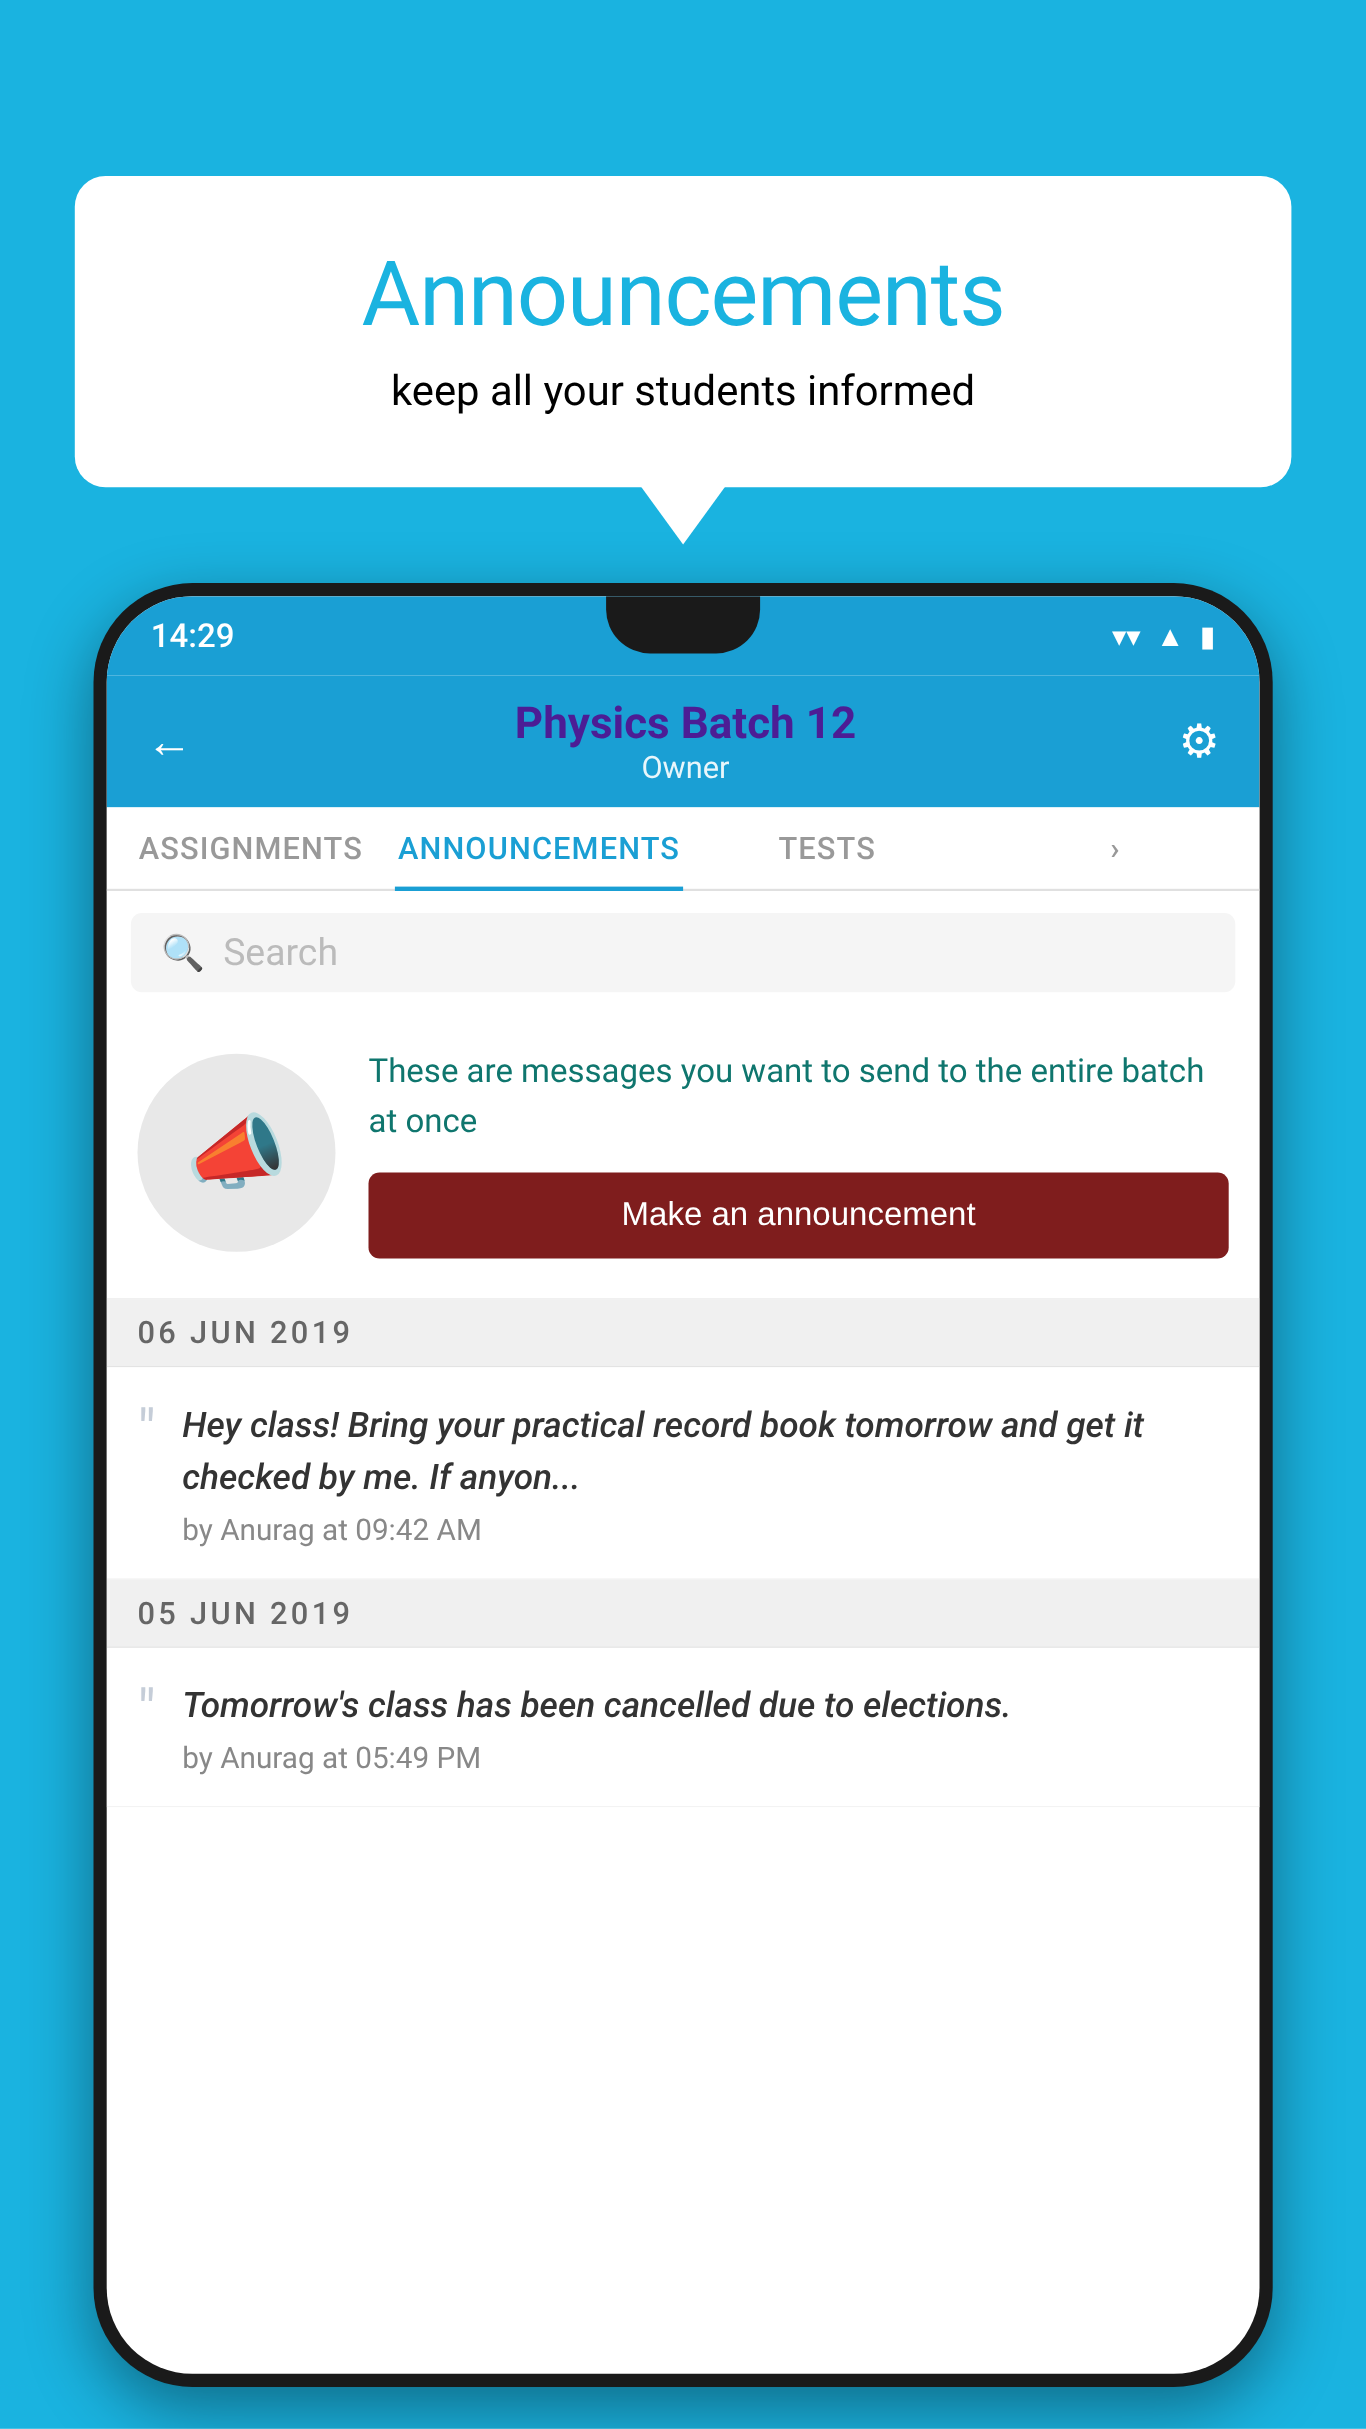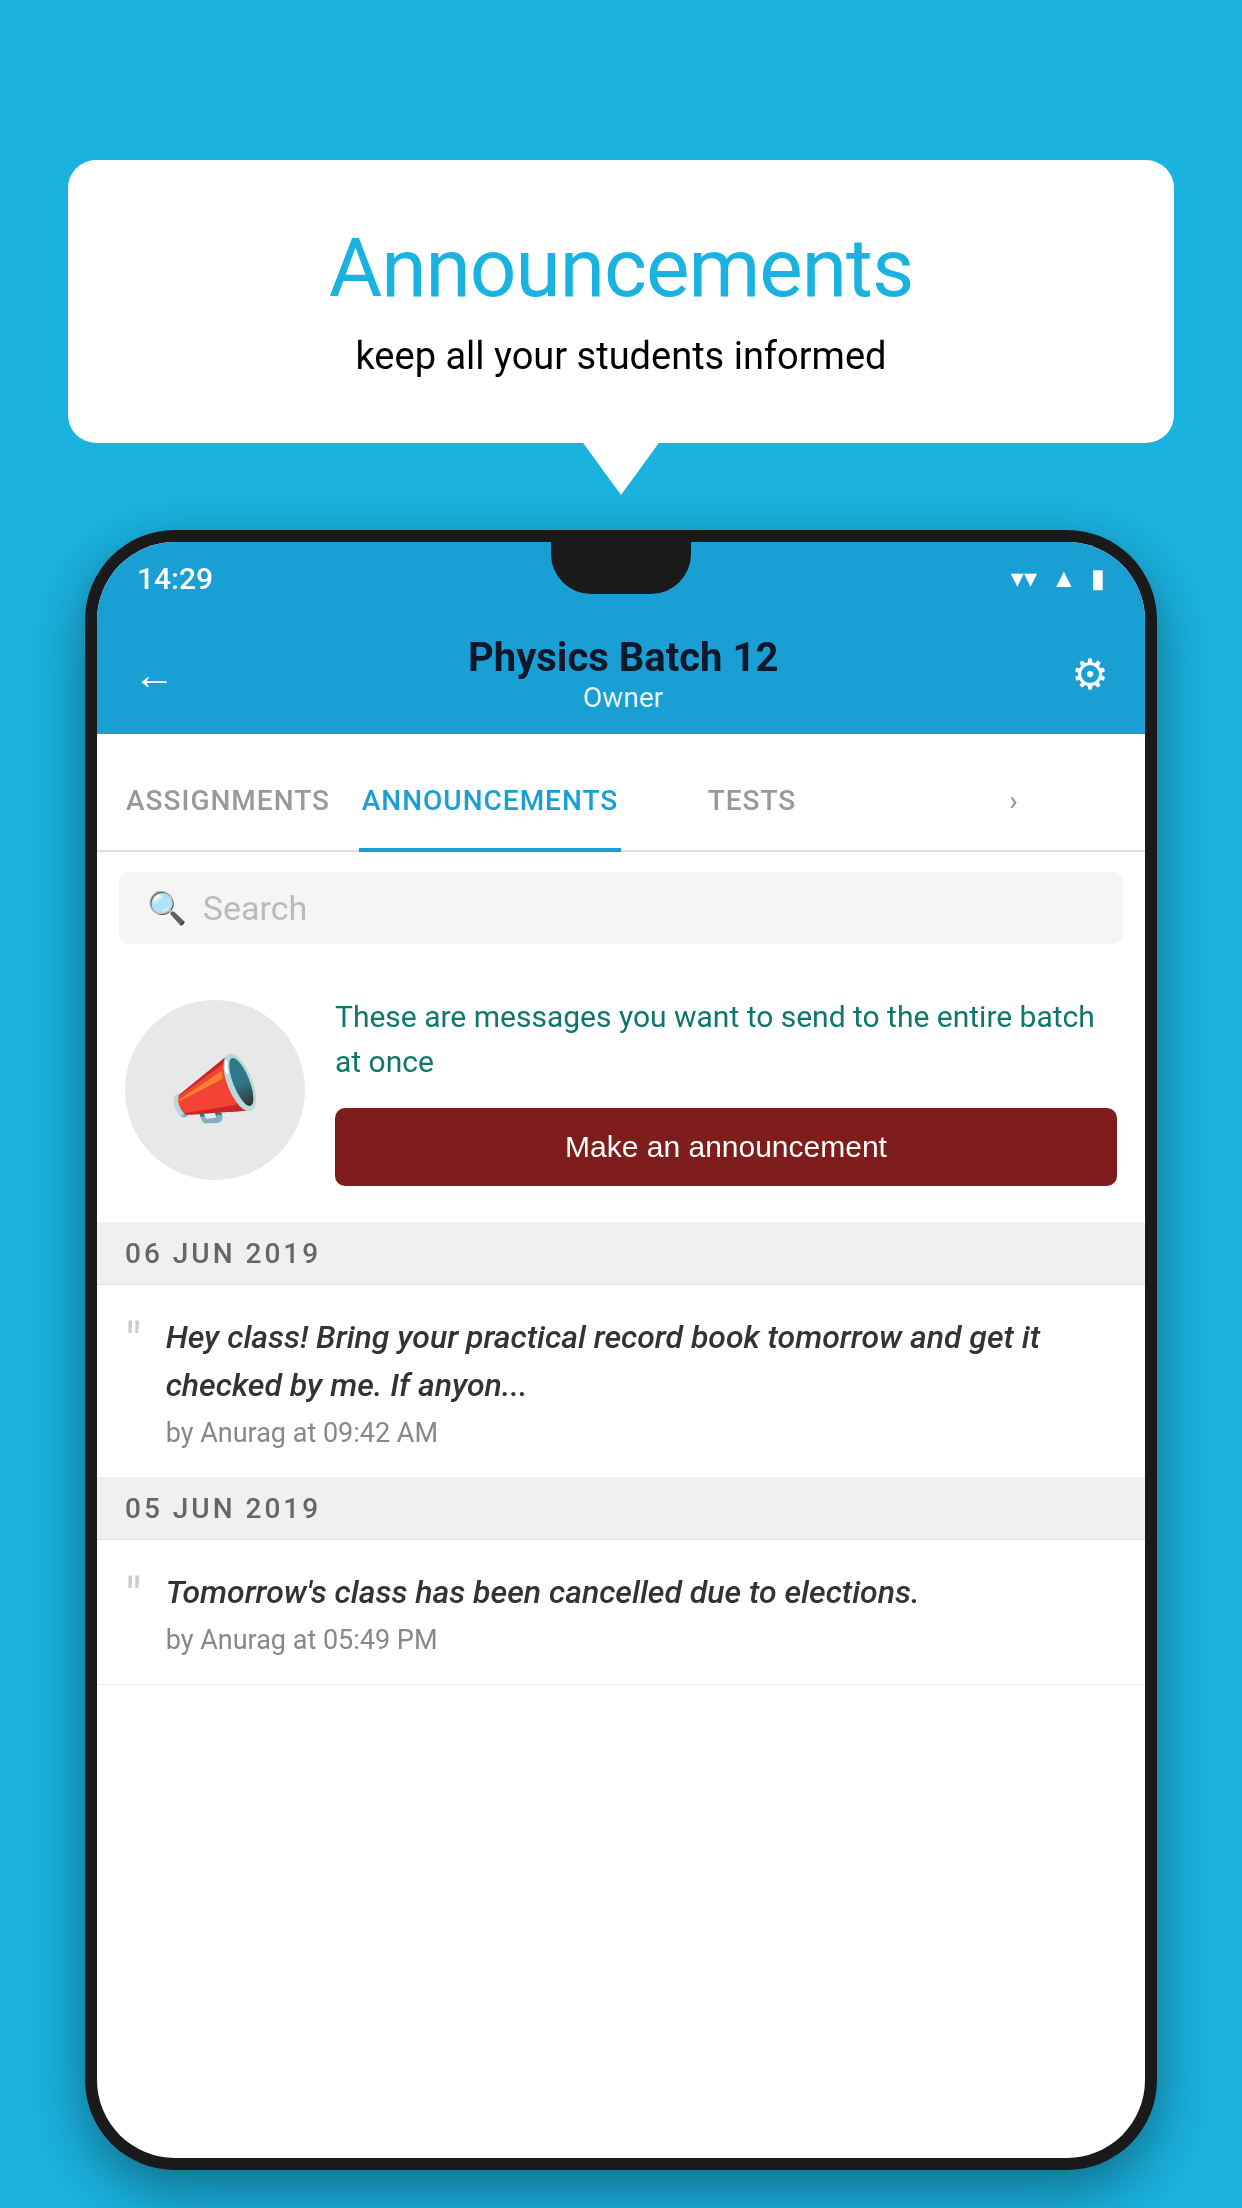--- a/index.html
+++ b/index.html
@@ -144,21 +144,21 @@
       color: white;
       font-size: 42px;
       cursor: pointer;
     }
 
     .app-bar-center {
       text-align: center;
     }
 
     .app-bar-title {
-      color: #0f172a;
+      color: #4c1d95;
       font-size: 40px;
       font-weight: 700;
     }
 
     .app-bar-subtitle {
       color: rgba(255,255,255,0.9);
       font-size: 28px;
       font-weight: 400;
     }
 
@@ -166,22 +166,21 @@
       color: white;
       font-size: 42px;
       cursor: pointer;
     }
 
     
     .tabs {
       background: white;
       display: flex;
       border-bottom: 2px solid #e0e0e0;
-      height: 102px;
-      margin-top: 16px;
+      height: 76px;
     }
 
     .tab {
       flex: 1;
       display: flex;
       align-items: center;
       justify-content: center;
       font-size: 28px;
       font-weight: 500;
       color: #999;

